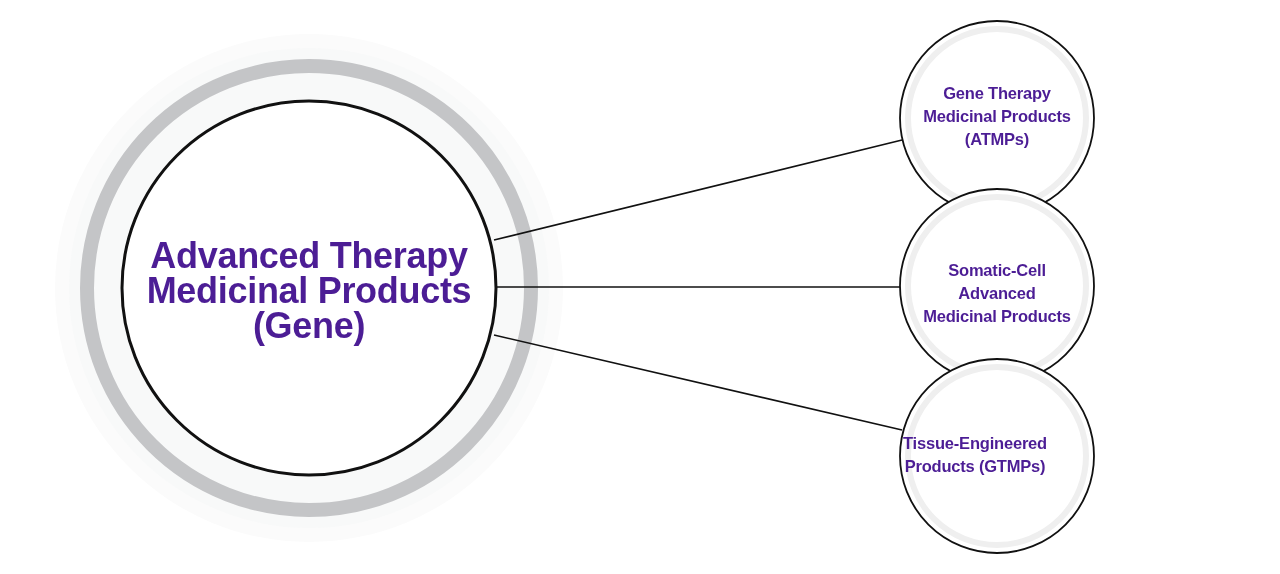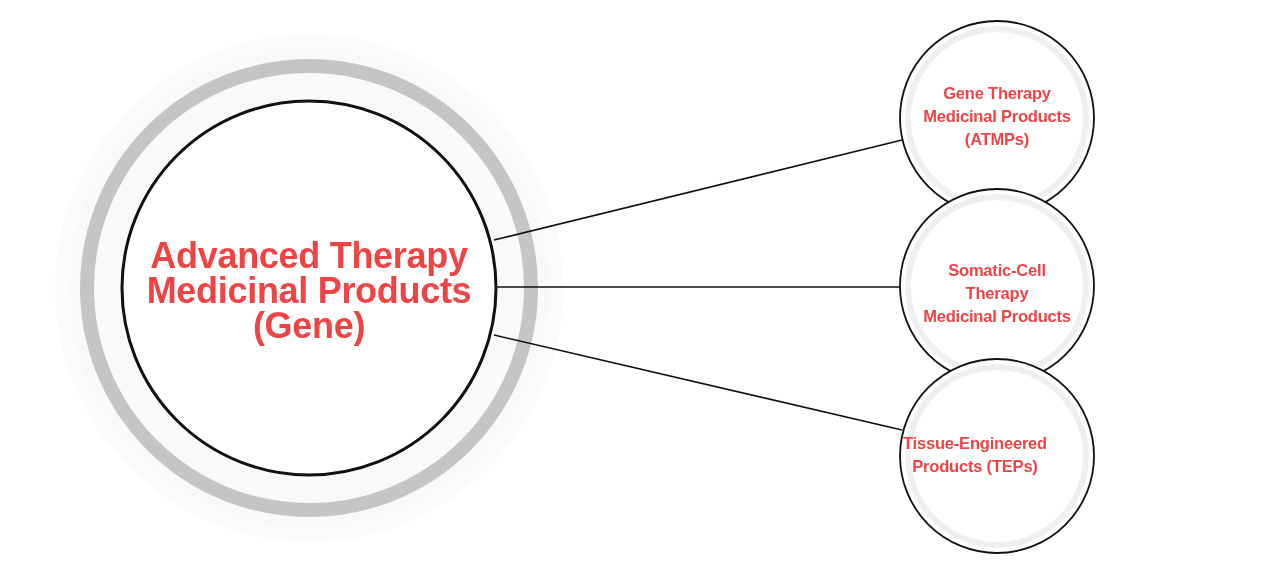--- a/index.html
+++ b/index.html
@@ -1,19 +1,19 @@
 <!DOCTYPE html>
 <html><head>
   <meta charset="utf-8">
   <style>
     html, body { margin: 0; padding: 0; background: #ffffff; }
     body { width: 1280px; height: 574px; overflow: hidden; position: relative;
            font-family: "Liberation Sans", "DejaVu Sans", sans-serif; }
     #diagram { position: absolute; left: 0; top: 0; width: 1280px; height: 574px; }
-    .label { position: absolute; text-align: center; color: #ef4444; font-weight: bold;
+    .label { position: absolute; text-align: center; color: #4c1d95; font-weight: bold;
              display: flex; align-items: center; justify-content: center; }
     .label span { display: block; }
     .main-label { left: 139px; top: 200px; width: 340px; height: 180px;
                   font-size: 36px; line-height: 35px; letter-spacing: -0.3px; }
     .sub-label { width: 176px; height: 130px; font-size: 16.5px; line-height: 23px; letter-spacing: -0.2px; }
   </style>
 </head>
 <body>
 
 <svg id="diagram" width="1280" height="574" viewBox="0 0 1280 574" xmlns="http://www.w3.org/2000/svg">
@@ -57,23 +57,23 @@
   <div>
     <span>Gene Therapy</span>
     <span>Medicinal Products</span>
     <span>(ATMPs)</span>
   </div>
 </div>
 
 <div class="label sub-label" style="left:909px; top:228px;">
   <div>
     <span>Somatic-Cell</span>
-    <span>Therapy</span>
+    <span>Advanced</span>
     <span>Medicinal Products</span>
   </div>
 </div>
 
 <div class="label sub-label" style="left:887px; top:390px;">
   <div>
     <span>Tissue-Engineered</span>
-    <span>Products (TEPs)</span>
+    <span>Products (GTMPs)</span>
   </div>
 </div>
 
 </body></html>

